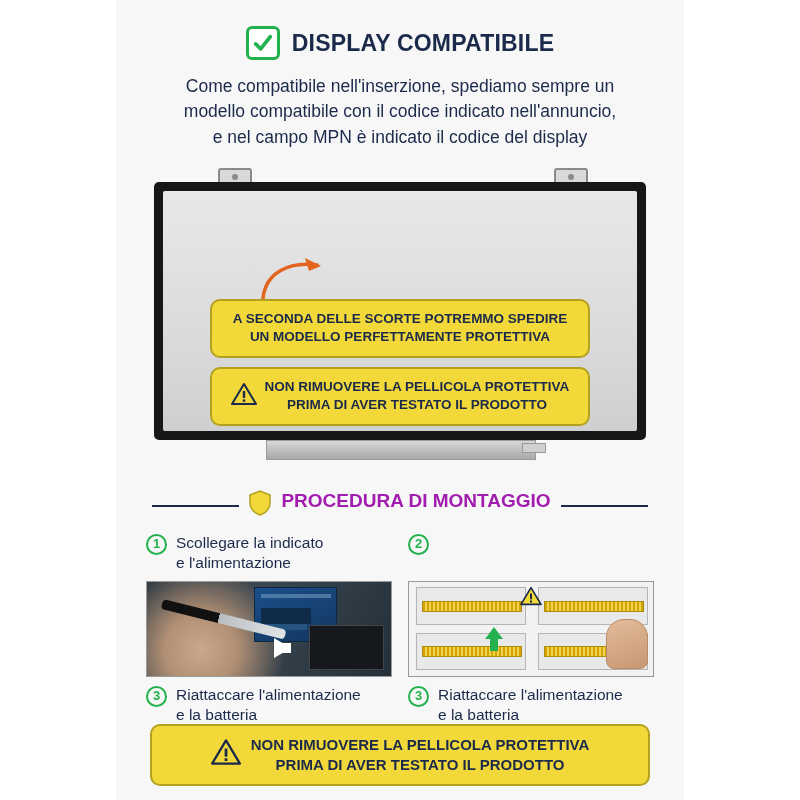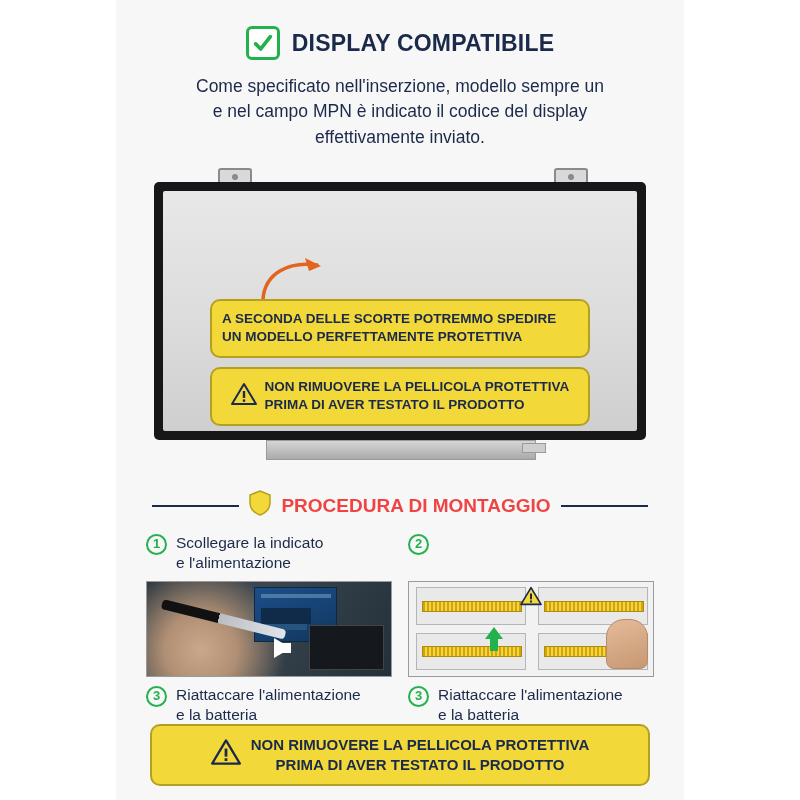--- a/index.html
+++ b/index.html
@@ -136,20 +136,21 @@
   }
 
   .callout {
     position: absolute;
     left: 50%;
     transform: translateX(-50%);
     width: 380px;
     background: #f2d838;
     border: 2px solid #b4a01f;
     border-radius: 10px;
+    text-align: center;
     color: #1b2a4a;
     font-weight: bold;
     font-size: 13.5px;
     line-height: 1.35;
     padding: 9px 10px;
     box-sizing: border-box;
   }
   .callout-1 { top: 108px; }
   .callout-2 { top: 176px; }
   .callout-2 .inner {
@@ -175,23 +176,22 @@
     margin: 22px 36px 0 36px;
   }
   .section-line {
     flex: 1;
     height: 2px;
     background: #1b2a4a;
   }
   .section-title {
     font-size: 19px;
     font-weight: bold;
-    color: #ef4444;
-    display: flex;
-    align-items: center;
+    color: #a21caf;
+    display: flex;
     gap: 10px;
     white-space: nowrap;
   }
 
   
   .steps {
     margin: 12px 30px 0 30px;
     display: grid;
     grid-template-columns: 1fr 1fr;
     column-gap: 16px;
@@ -388,23 +388,23 @@
     <div class="header-row">
       <span class="check-badge">
         <svg width="22" height="22" viewBox="0 0 24 24" aria-hidden="true">
           <path d="M4 13 L9.5 18.5 L20 5" fill="none" stroke="#22b14c" stroke-width="4" stroke-linecap="round" stroke-linejoin="round"></path>
         </svg>
       </span>
       <span class="header-title">DISPLAY COMPATIBILE</span>
     </div>
 
     <div class="intro">
-      <div>Come specificato nell'inserzione, modello sempre un</div>
+      <div>Come compatibile nell'inserzione, spediamo sempre un</div>
+      <div>modello compatibile con il codice indicato nell'annuncio,</div>
       <div>e nel campo MPN è indicato il codice del display</div>
-      <div>effettivamente inviato.</div>
     </div>
 
     <div class="panel-wrap">
       <div class="panel-tab left"></div>
       <div class="panel-tab right"></div>
 
       <div class="panel-body">
         <div class="panel-screen">
 
           <svg class="arrow-curve" viewBox="0 0 70 48">

